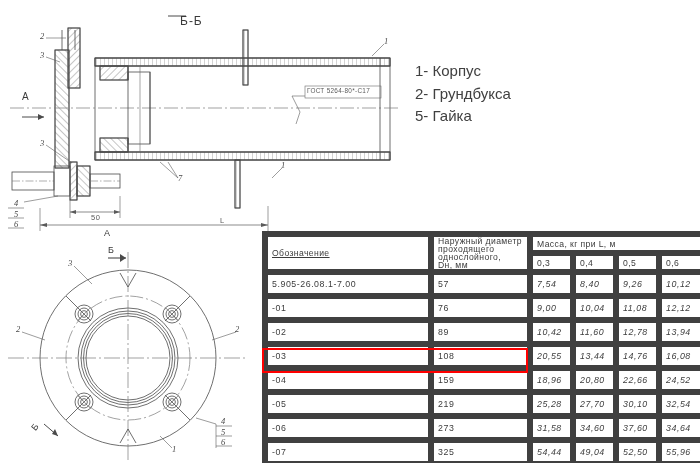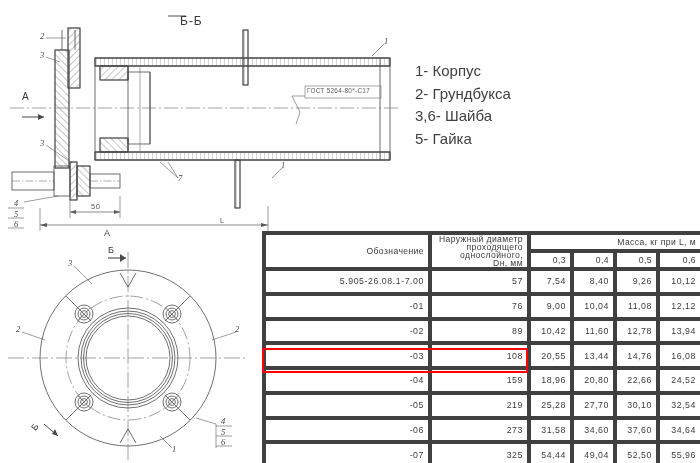--- a/index.html
+++ b/index.html
@@ -70,43 +70,43 @@
   table#spec-table {
     width: 438px;
     height: 230px;
     border-collapse: collapse;
     table-layout: fixed;
     font-family: "Liberation Sans", sans-serif;
     color: #3c3c3c;
     background: #fff;
   }
   #spec-table th, #spec-table td {
-    border: 4px solid #404040;
-    text-align: right;
+    border: 6px solid #404040;
+    text-align: left;
     vertical-align: middle;
     padding: 0 4px;
     font-weight: normal;
   }
   #spec-table thead th {
     font-size: 8.6px;
     letter-spacing: .4px;
   }
-  th.h-desig { font-size: 9.4px; letter-spacing: 1.1px; }
+  th.h-desig { font-size: 9.4px; letter-spacing: 1.1px; text-decoration: underline; }
   th.h-diam  { font-size: 6.1px; line-height: 8px; letter-spacing: .2px; }
   th.h-mass  { font-size: 9.8px; letter-spacing: 1.6px; }
   th.h-sub   { font-size: 9.2px; letter-spacing: .6px; }
   #spec-table tbody td {
     font-size: 8.8px;
     letter-spacing: .55px;
     height: 22px;
   }
   td.c-desig { text-align: right; padding-right: 30px; }
   td.c-desig.first { text-align: center; padding-right: 4px; }
   td.c-diam { text-align: center; margin-left: 40px; }
-  td.c-mass { text-align: center; }
+  td.c-mass { text-align: center; font-style: italic; }
 
   
   #row-highlight {
     position: absolute;
     left: 0px;
     top: 117px;
     width: 266px;
     height: 25px;
     border: 2.4px solid #ff0000;
     pointer-events: none;
@@ -231,39 +231,38 @@
       <rect x="305" y="86" width="76" height="12" fill="none" stroke="#6a6a6a" stroke-width="0.6"></rect>
     </g>
   </svg>
 
   <div class="abs dwg-label" style="left:180px; top:6px; font-size:12px; letter-spacing:1px;margin-top:8px;">Б-Б</div>
 
   <div class="abs dwg-label" style="left:22px; top:91px; font-size:10px;">A</div>
 
   <div class="abs dwg-label" style="left:307px; top:87px; font-size:6.4px; letter-spacing:.3px; color:#5a5a5a;">ГОСТ 5264-80*-С17</div>
 
-  <div class="abs dwg-label" style="left:91px; top:202px; font-size:7.5px; color:#5a5a5a;">50</div>
+  <div class="abs dwg-label" style="left:91px; top:213px; font-size:7.5px; color:#5a5a5a;">50</div>
 
   <div class="abs dwg-label" style="left:220px; top:216px; font-size:7.5px; color:#5a5a5a;">L</div>
 
   <div class="abs leader-num" style="left:40px; top:31px;">2</div>
   <div class="abs leader-num" style="left:40px; top:50px;">3</div>
   <div class="abs leader-num" style="left:384px; top:36px;">1</div>
   <div class="abs leader-num" style="left:40px; top:138px;">3</div>
   <div class="abs leader-num" style="left:178px; top:173px;">7</div>
   <div class="abs leader-num" style="left:281px; top:160px;">1</div>
   <div class="abs leader-num" style="left:14px; top:198px;">4</div>
   <div class="abs leader-num" style="left:14px; top:209px;">5</div>
   <div class="abs leader-num" style="left:14px; top:219px;">6</div>
 </div>
 
 <div id="legend">
   <div class="legend-item">1- Корпус</div>
   <div class="legend-item">2- Грундбукса</div>
-  <div class="legend-item">3,6- Шайба</div>
   <div class="legend-item">5- Гайка</div>
 </div>
 
 <div id="flange-view">
   <svg width="258" height="223" viewBox="0 0 258 223">
     <g stroke="#4a4a4a" fill="none" stroke-width="0.8">
 
       <circle cx="128" cy="118" r="88"></circle>
 
       <circle cx="128" cy="118" r="62" stroke="#7a7a7a" stroke-width="0.7" stroke-dasharray="13,3,2,3"></circle>

